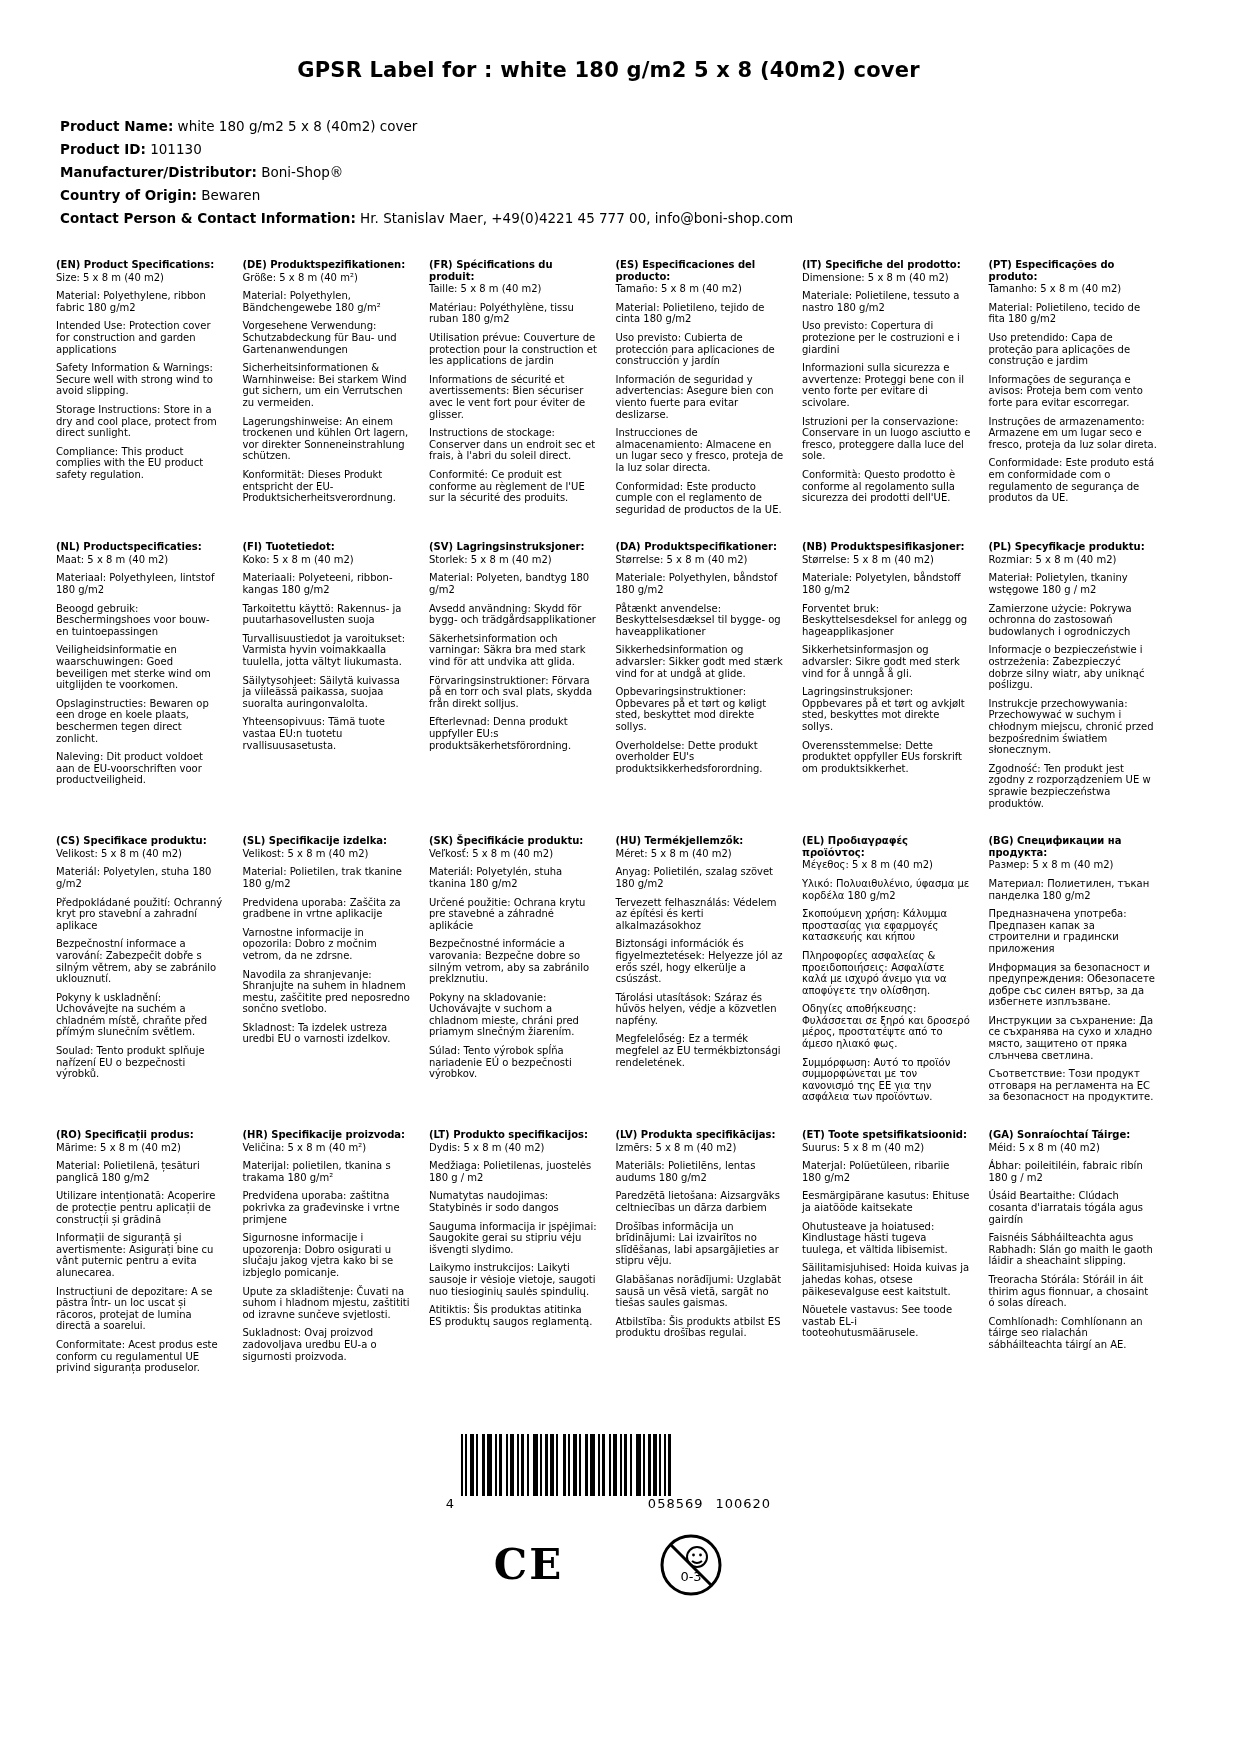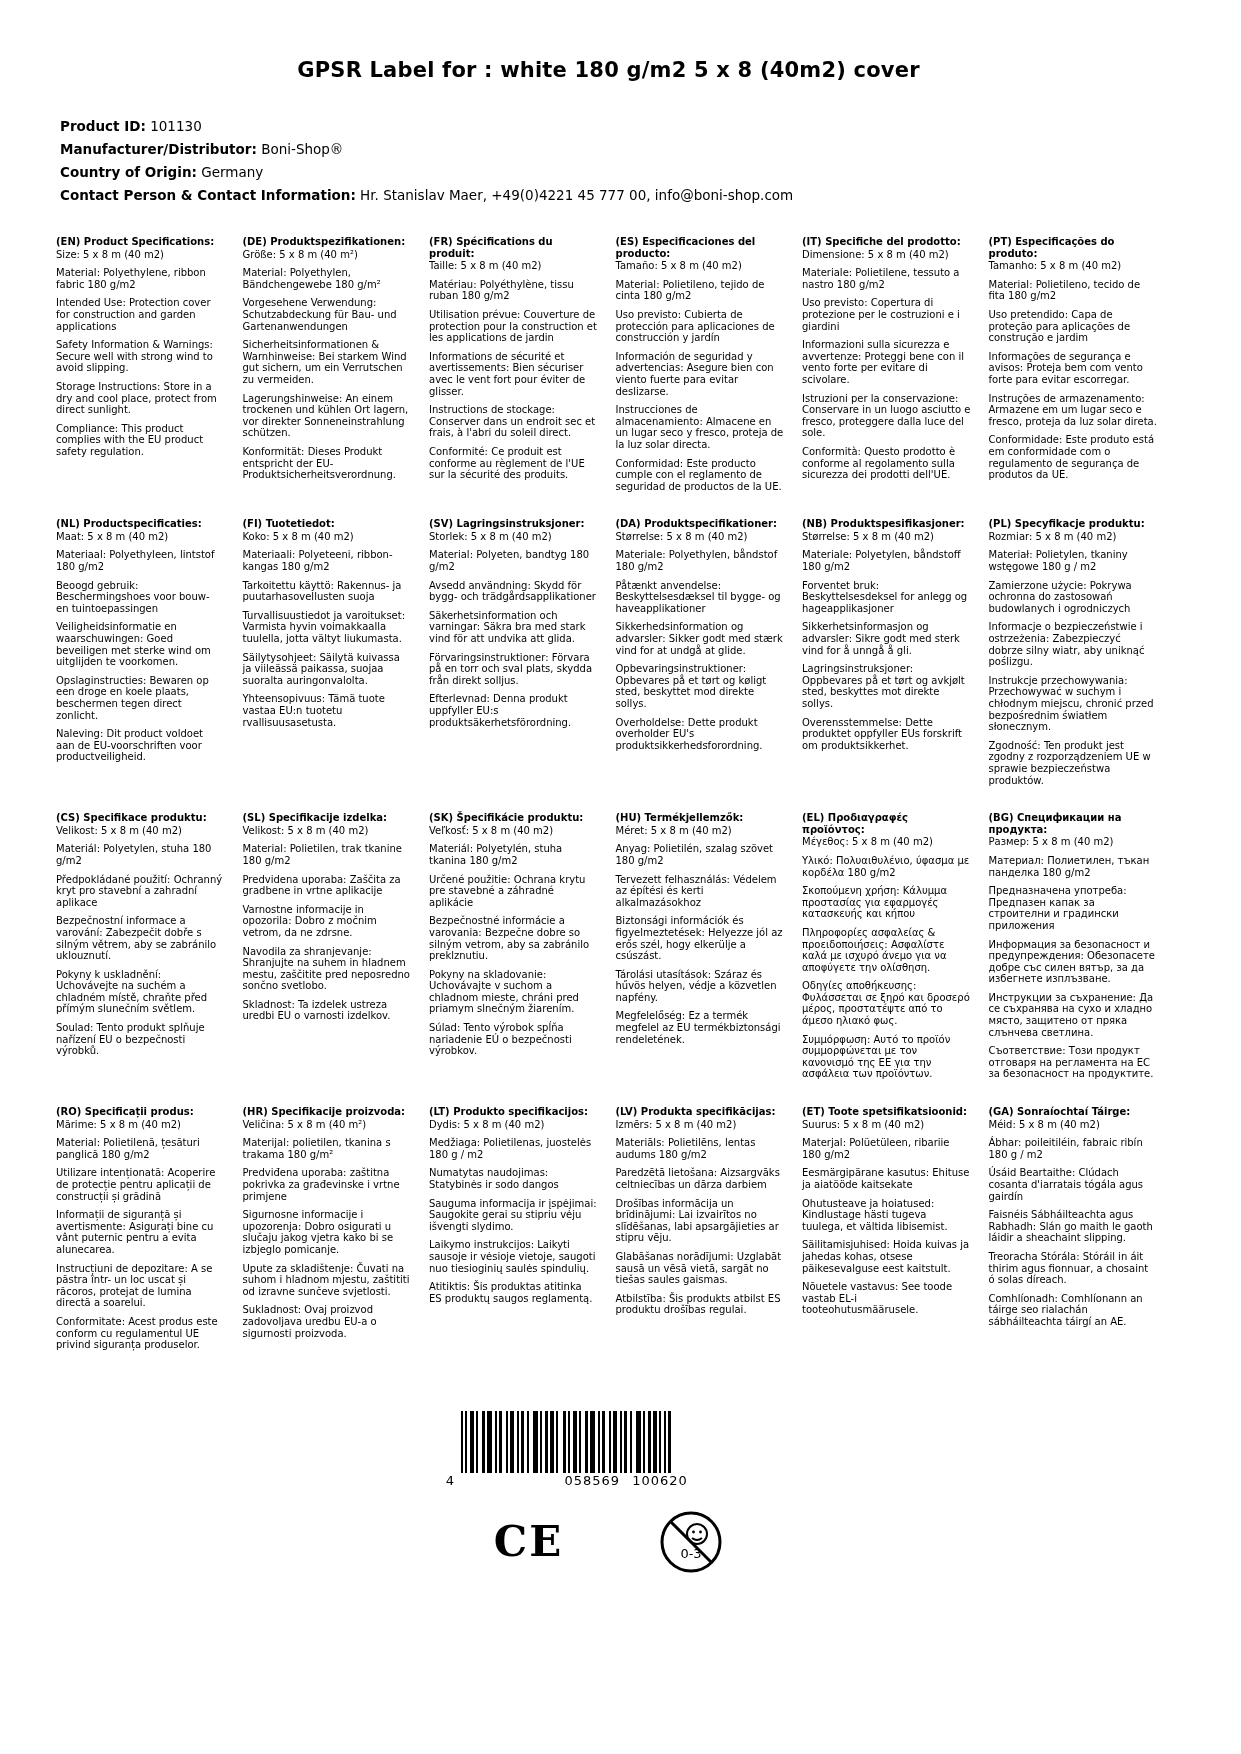--- a/index.html
+++ b/index.html
@@ -96,21 +96,21 @@
     align-items: flex-end;
   }
   .bars span {
     display: block;
     background: #000;
     height: 100%;
   }
   .bc-digits-row {
     display: flex;
     width: 316px;
-    justify-content: center;
+    justify-content: flex-end;
     padding-left: 14px;
     box-sizing: border-box;
     margin-top: 1px;
   }
   .marks {
     margin-top: 22px;
     display: flex;
     align-items: center;
     justify-content: center;
     gap: 96px;
@@ -136,30 +136,34 @@
 </style>
 </head>
 <body>
 
 <div class="page">
 
   <h1 class="doc-title">GPSR Label for : white 180 g/m2 5 x 8 (40m2) cover</h1>
 
   <div class="meta">
     <div class="row">
+      <span class="lbl">Product Name:</span>
+      <span class="val">white 180 g/m2 5 x 8 (40m2) cover</span>
+    </div>
+    <div class="row">
       <span class="lbl">Product ID:</span>
       <span class="val">101130</span>
     </div>
     <div class="row">
       <span class="lbl">Manufacturer/Distributor:</span>
       <span class="val">Boni-Shop®</span>
     </div>
     <div class="row">
       <span class="lbl">Country of Origin:</span>
-      <span class="val">Germany</span>
+      <span class="val">Bewaren</span>
     </div>
     <div class="row">
       <span class="lbl">Contact Person &amp; Contact Information:</span>
       <span class="val">Hr. Stanislav Maer, +49(0)4221 45 777 00, info@boni-shop.com</span>
     </div>
   </div>
 
   <div class="grid">
 
     <div class="cell">

